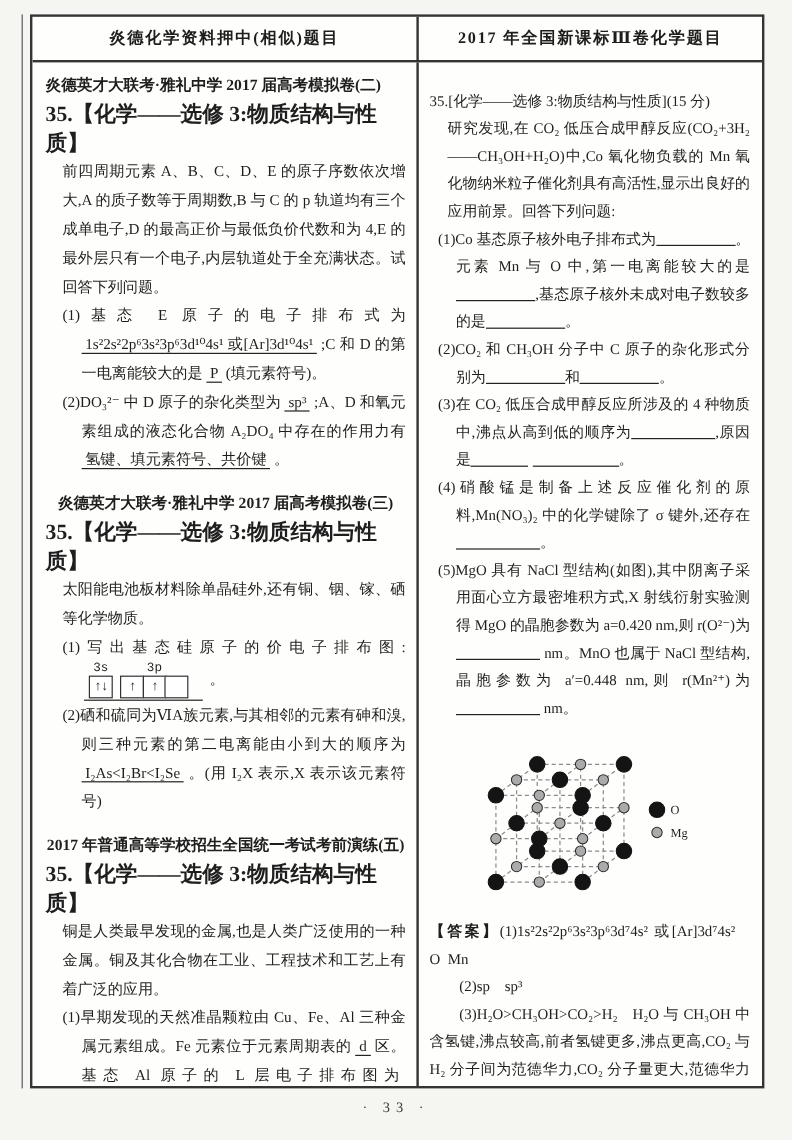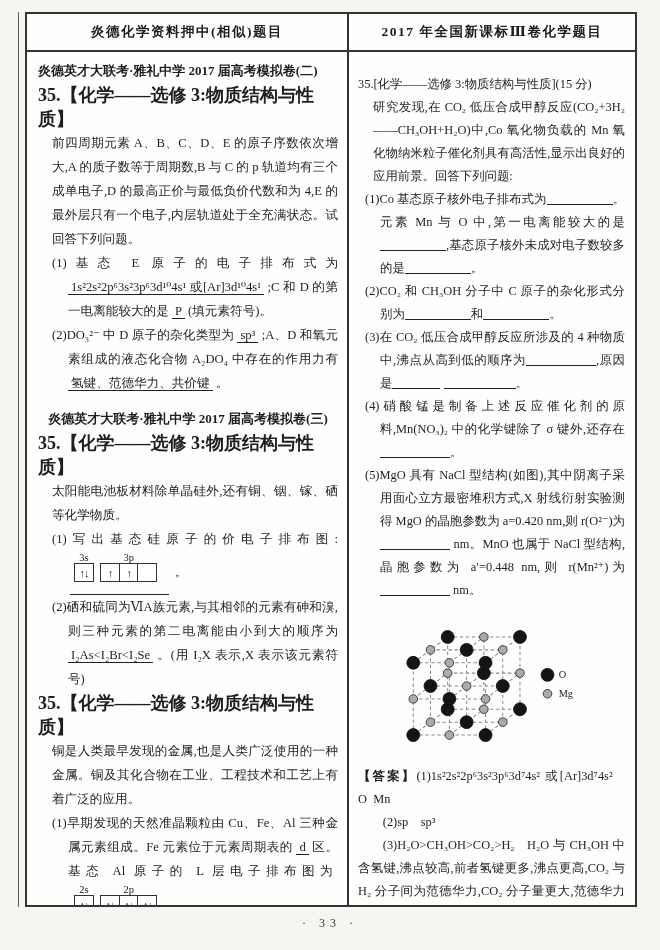--- a/index.html
+++ b/index.html
@@ -56,22 +56,22 @@
   .u { border-bottom:1.1px solid #222; padding:0 3px; }
   .blank {
     display:inline-block; border-bottom:1.1px solid #222;
     height:13px; vertical-align:-2px;
   }
 
   
   .orb {
     display:inline-flex; align-items:flex-end; gap:6px;
     border-bottom:1.1px solid #222;
-    padding:0 12px 12px 4px; margin:1px 2px 0 2px;
-    vertical-align:middle; text-indent:0;
+    padding:0 12px 1px 4px; margin:1px 2px 0 2px;
+    vertical-align:middle; text-indent:0;font-family:Liberation Mono, monospace;
   }
   .orb-grp { text-align:center; }
   .orb-lbl { display:block; font-size:10.5px; line-height:11px; }
   .obox-row { display:flex; }
   .obox {
     width:20px; height:19px; border:1.3px solid #333;
     display:flex; align-items:center; justify-content:center;
     font-size:11px; letter-spacing:-1px; background:#fff;
     box-sizing:border-box;
   }
@@ -108,21 +108,21 @@
   </div>
 
   <div class="cols">
 
     <div class="col col-l">
 
       <div class="sec-title">炎德英才大联考·雅礼中学 2017 届高考模拟卷(二)</div>
       <div class="q-title">35.【化学——选修 3:物质结构与性质】</div>
       <div class="para">前四周期元素 A、B、C、D、E 的原子序数依次增大,A 的质子数等于周期数,B 与 C 的 p 轨道均有三个成单电子,D 的最高正价与最低负价代数和为 4,E 的最外层只有一个电子,内层轨道处于全充满状态。试回答下列问题。</div>
       <div class="item">(1)基态 E 原子的电子排布式为 <span class="u">1s²2s²2p⁶3s²3p⁶3d¹⁰4s¹ 或[Ar]3d¹⁰4s¹</span> ;C 和 D 的第一电离能较大的是 <span class="u">P</span> (填元素符号)。</div>
-      <div class="item">(2)DO₃²⁻ 中 D 原子的杂化类型为 <span class="u">sp³</span> ;A、D 和氧元素组成的液态化合物 A₂DO₄ 中存在的作用力有 <span class="u">氢键、范德华力、共价键</span> 。</div>
+      <div class="item">(2)DO₃²⁻ 中 D 原子的杂化类型为 <span class="u">sp³</span> ;A、D 和氧元素组成的液态化合物 A₂DO₄ 中存在的作用力有 <span class="u">氢键、填元素符号、共价键</span> 。</div>
 
       <div class="sec-title sec-gap">炎德英才大联考·雅礼中学 2017 届高考模拟卷(三)</div>
       <div class="q-title">35.【化学——选修 3:物质结构与性质】</div>
       <div class="para">太阳能电池板材料除单晶硅外,还有铜、铟、镓、硒等化学物质。</div>
       <div class="item">
         <span>(1)写出基态硅原子的价电子排布图:</span>
         <span class="orb">
           <span class="orb-grp">
             <span class="orb-lbl">3s</span>
             <span class="obox-row">
@@ -135,20 +135,21 @@
               <span class="obox">↑</span>
               <span class="obox">↑</span>
               <span class="obox"></span>
             </span>
           </span>
         </span>
         <span>。</span>
       </div>
       <div class="item">(2)硒和硫同为ⅥA族元素,与其相邻的元素有砷和溴,则三种元素的第二电离能由小到大的顺序为 <span class="u">I₂As&lt;I₂Br&lt;I₂Se</span> 。(用 I₂X 表示,X 表示该元素符号)</div>
 
+      <div class="sec-title sec-gap">2017 年普通高等学校招生全国统一考试考前演练(五)</div>
       <div class="q-title">35.【化学——选修 3:物质结构与性质】</div>
       <div class="para">铜是人类最早发现的金属,也是人类广泛使用的一种金属。铜及其化合物在工业、工程技术和工艺上有着广泛的应用。</div>
       <div class="item">
         <span>(1)早期发现的天然准晶颗粒由 Cu、Fe、Al 三种金属元素组成。Fe 元素位于元素周期表的 <span class="u">d</span> 区。基态 Al 原子的 L 层电子排布图为 </span>
         <span class="orb">
           <span class="orb-grp">
             <span class="orb-lbl">2s</span>
             <span class="obox-row">
               <span class="obox">↑↓</span>
             </span>

